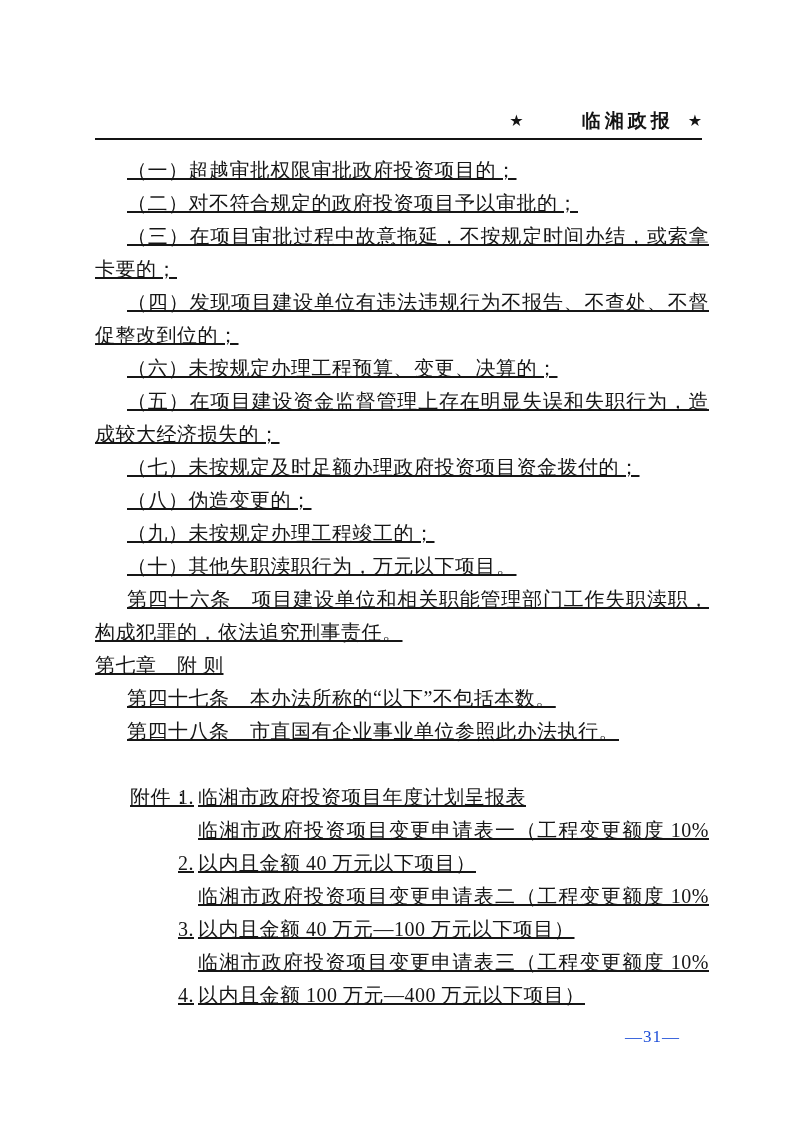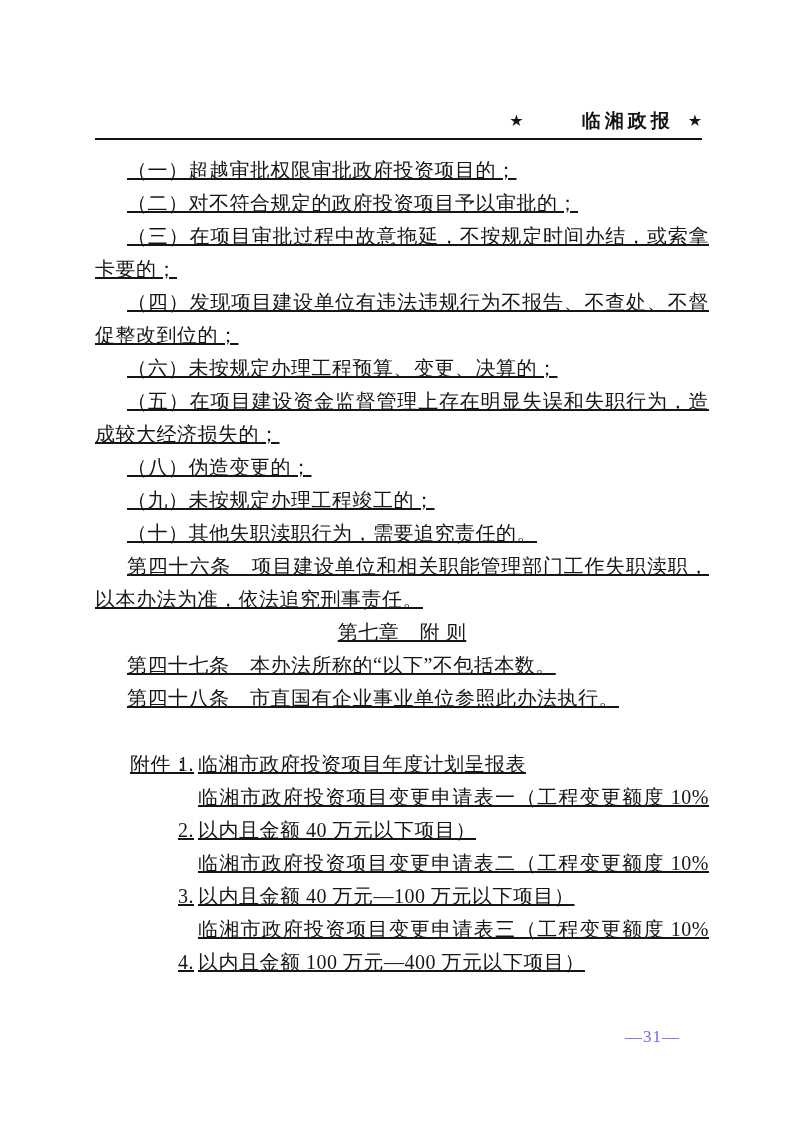--- a/index.html
+++ b/index.html
@@ -61,21 +61,20 @@
     text-decoration: underline;
   }
   .content p {
     margin: 0;
     padding: 0;
   }
   p.clause, p.article {
     text-indent: 32px;
   }
   p.chapter {
-    text-align: center;
     text-indent: 0;
   }
   
   .attachments {
     margin-top: 33px;
   }
   .att-row {
     display: flex;
     align-items: flex-end;
   }
@@ -97,21 +96,21 @@
     flex: 1;
     text-align: justify;
   }
   
   .page-number {
     position: absolute;
     top: 1027px;
     right: 114px;
     font-size: 17px;
     letter-spacing: 1px;
-    color: #8b5cf6;
+    color: #1d4ed8;
   }
 </style>
 </head>
 <body>
 
 <div class="page">
 
   <div class="header">
     <div class="header-inner">
       <span class="star">★</span>
@@ -120,25 +119,26 @@
     </div>
   </div>
 
   <div class="content">
     <p class="clause">（一）超越审批权限审批政府投资项目的；</p>
     <p class="clause">（二）对不符合规定的政府投资项目予以审批的；</p>
     <p class="clause">（三）在项目审批过程中故意拖延，不按规定时间办结，或索拿卡要的；</p>
     <p class="clause">（四）发现项目建设单位有违法违规行为不报告、不查处、不督促整改到位的；</p>
     <p class="clause">（六）未按规定办理工程预算、变更、决算的；</p>
     <p class="clause">（五）在项目建设资金监督管理上存在明显失误和失职行为，造成较大经济损失的；</p>
+    <p class="clause">（七）未按规定及时足额办理政府投资项目资金拨付的；</p>
     <p class="clause">（八）伪造变更的；</p>
     <p class="clause">（九）未按规定办理工程竣工的；</p>
-    <p class="clause">（十）其他失职渎职行为，需要追究责任的。</p>
+    <p class="clause">（十）其他失职渎职行为，万元以下项目。</p>
 
-    <p class="article">第四十六条　项目建设单位和相关职能管理部门工作失职渎职，以本办法为准，依法追究刑事责任。</p>
+    <p class="article">第四十六条　项目建设单位和相关职能管理部门工作失职渎职，构成犯罪的，依法追究刑事责任。</p>
     <p class="chapter">第七章　附 则</p>
     <p class="article">第四十七条　本办法所称的“以下”不包括本数。</p>
     <p class="article">第四十八条　市直国有企业事业单位参照此办法执行。</p>
 
     <div class="attachments">
       <div class="att-row">
         <span class="att-label">附件：</span>
         <span class="att-num">1.</span>
         <span class="att-text">临湘市政府投资项目年度计划呈报表</span>
       </div>

